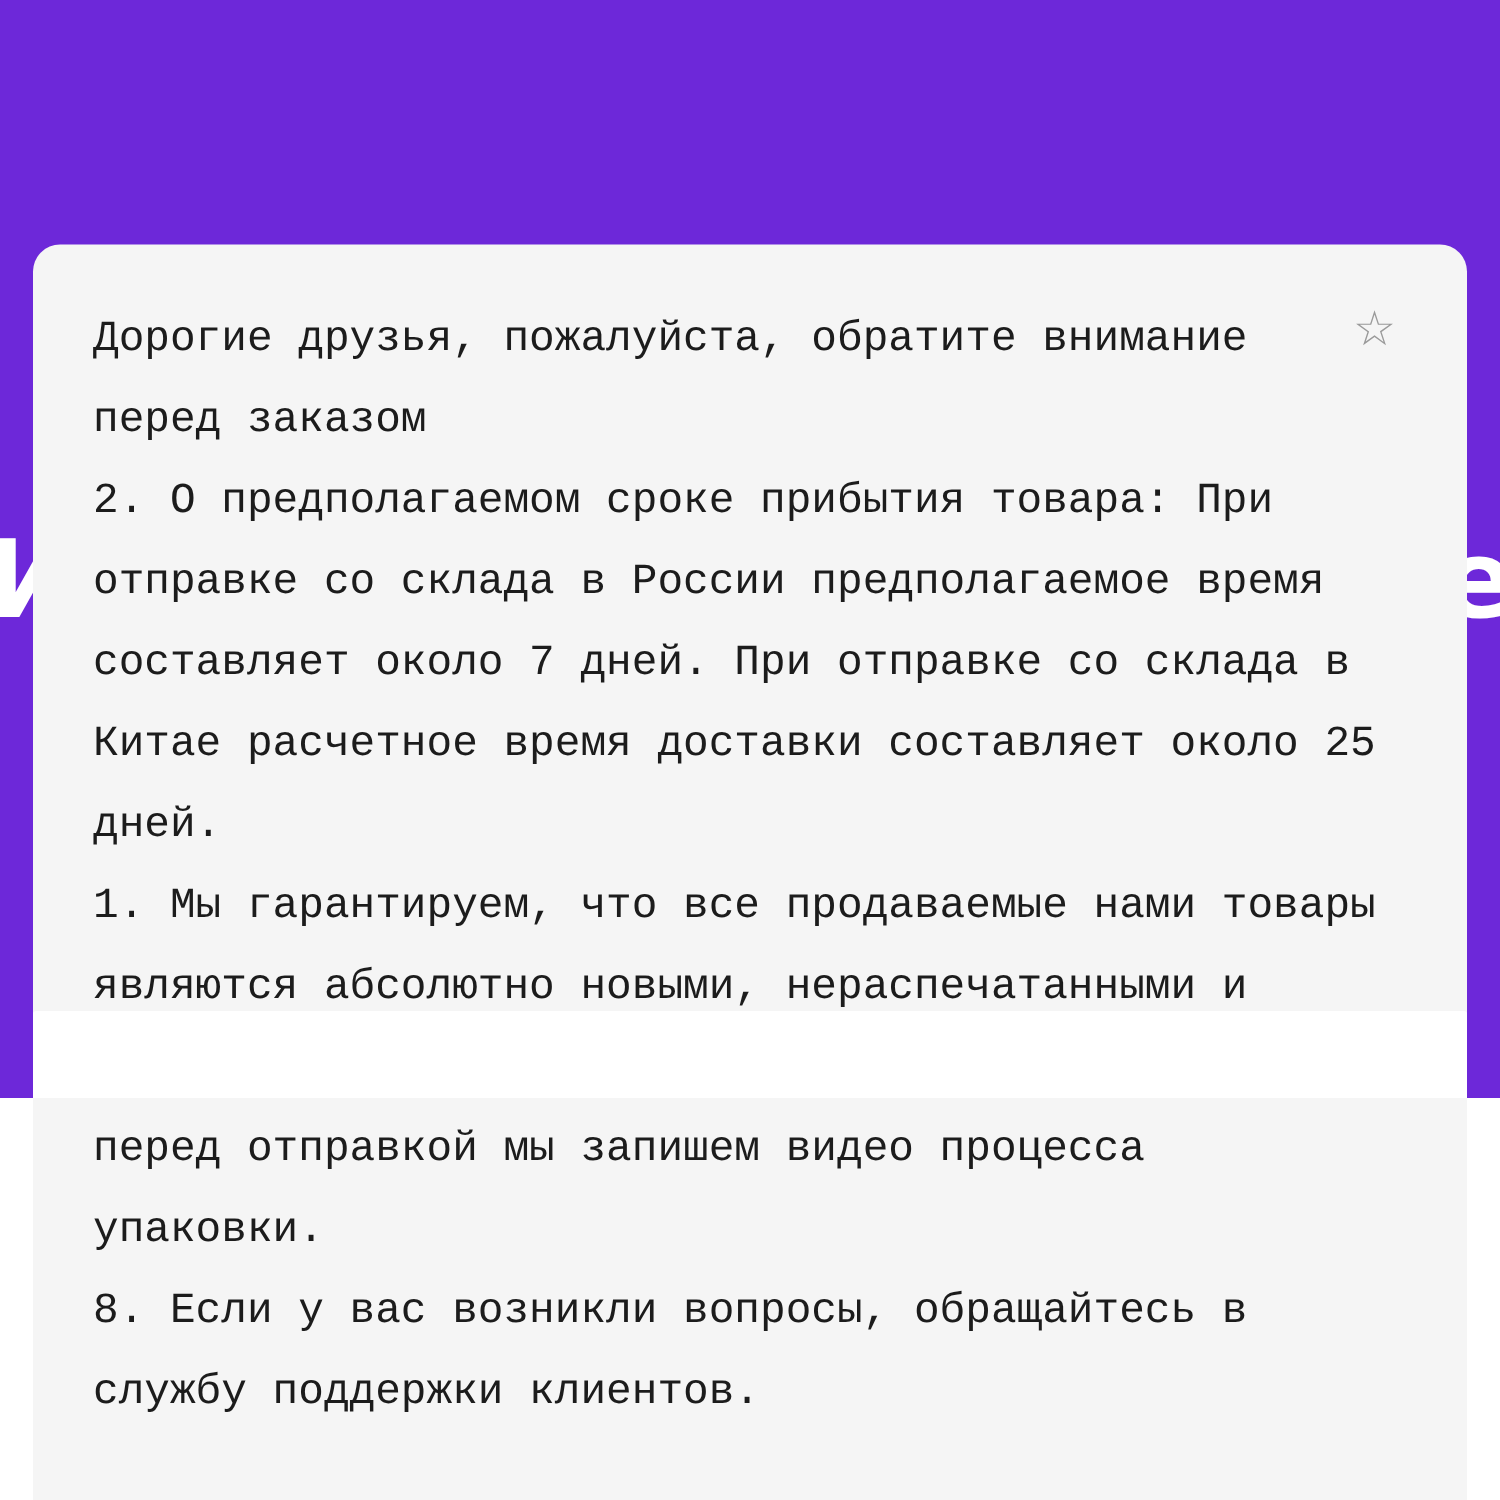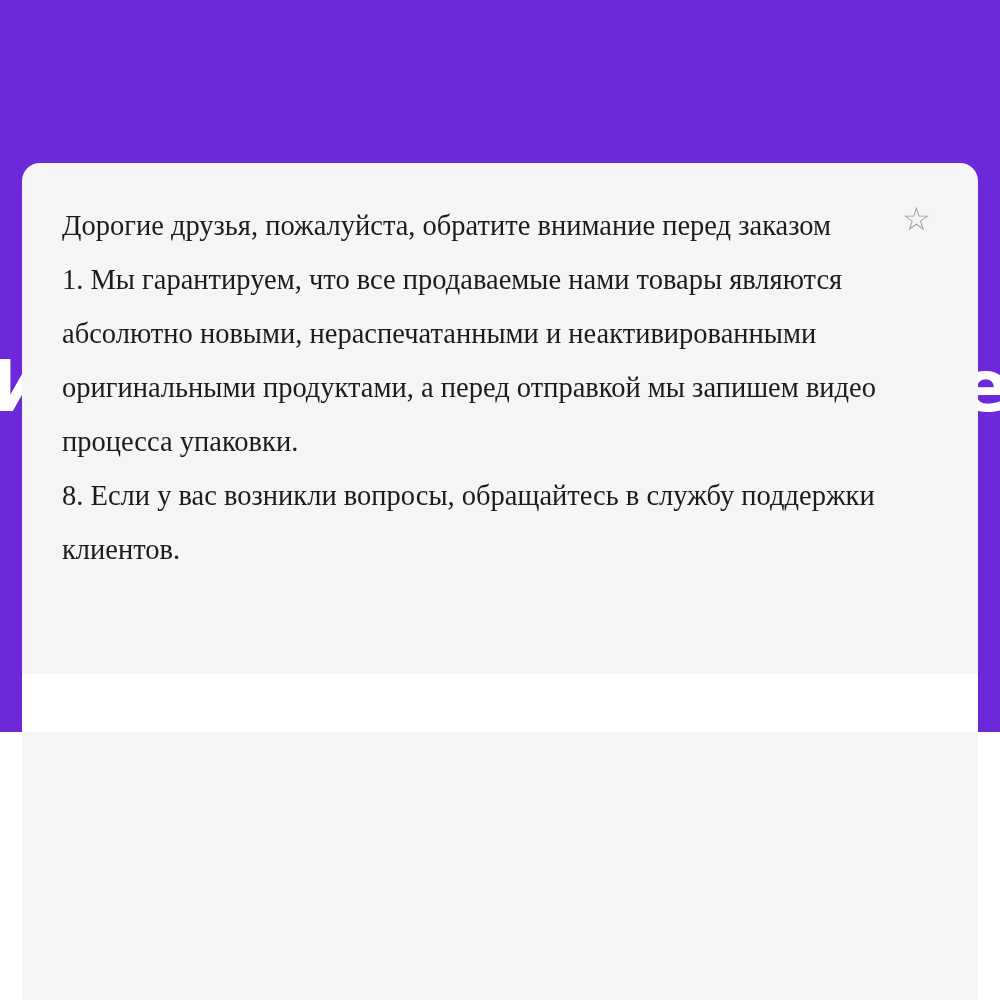--- a/index.html
+++ b/index.html
@@ -60,21 +60,21 @@
     right: 46px;
     width: 30px;
     height: 30px;
     color: #9a9a9a;
     line-height: 1;
     font-size: 32px;
   }
 
   .body-text {
     color: #1c1c1c;
-    font-family: Liberation Serif, serif;
+    font-family: Liberation Mono, monospace;
     font-size: 28.5px;
     line-height: 54px;
     letter-spacing: 0px;
     max-width: 870px;
   }
 
   .para {
     margin: 0;
     padding: 0;
   }
@@ -96,20 +96,21 @@
 <div class="poster">
 
   <h1 class="poster-title">Инструкция по покупке</h1>
 
   <div class="card">
 
     <span class="star-icon">☆</span>
 
     <div class="body-text">
       <p class="para">Дорогие друзья, пожалуйста, обратите внимание перед заказом</p>
+      <p class="para">2. О предполагаемом сроке прибытия товара: При отправке со склада в России предполагаемое время составляет около 7 дней. При отправке со склада в Китае расчетное время доставки составляет около 25 дней.</p>
       <p class="para">1. Мы гарантируем, что все продаваемые нами товары являются абсолютно новыми, нераспечатанными и неактивированными оригинальными продуктами, а перед отправкой мы запишем видео процесса упаковки.</p>
       <p class="para">8. Если у вас возникли вопросы, обращайтесь в службу поддержки клиентов.</p>
     </div>
 
   </div>
 
   <div class="white-strip"></div>
 
 </div>
 

